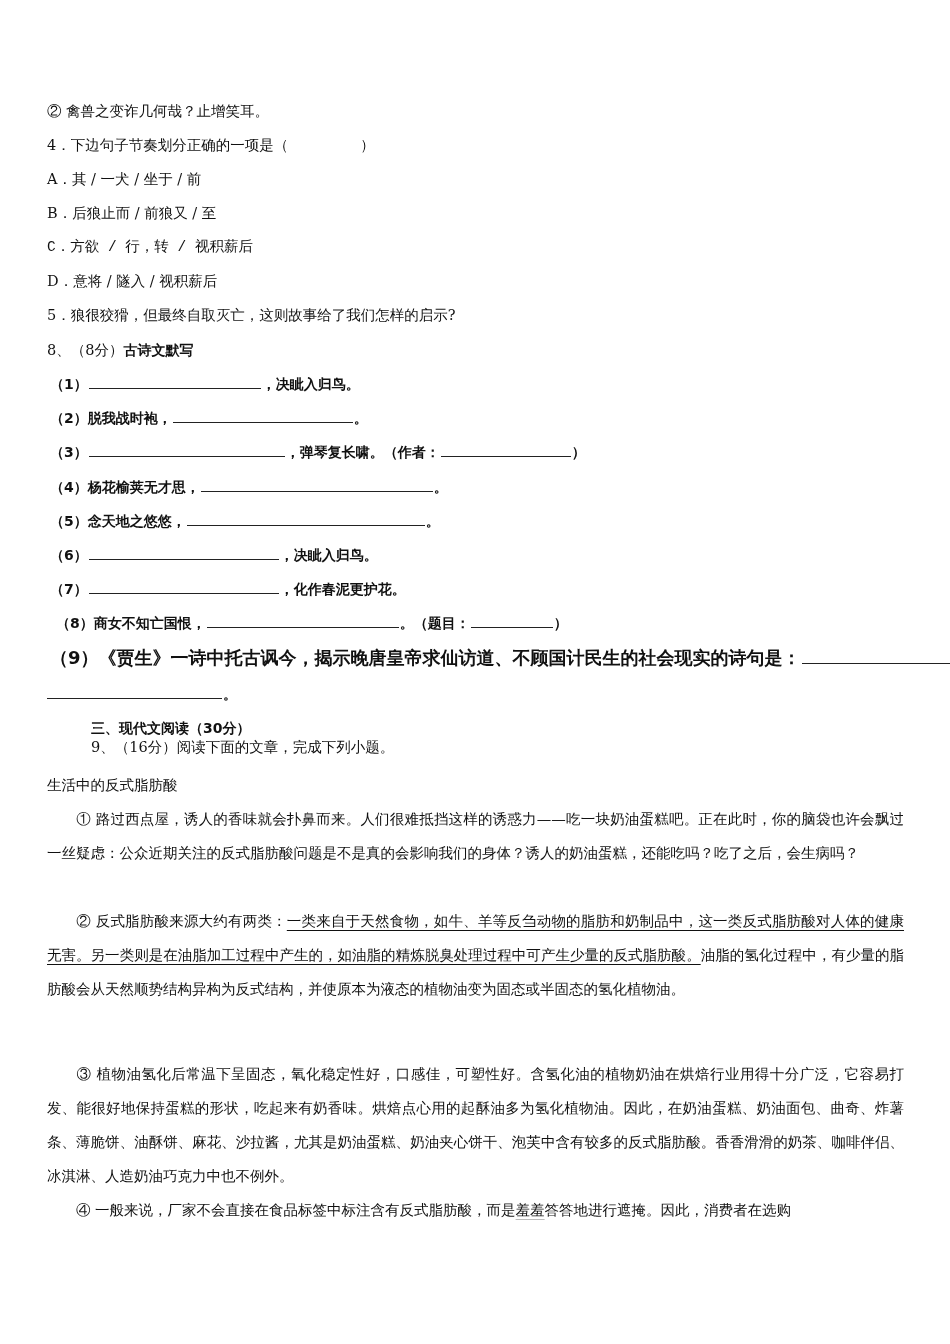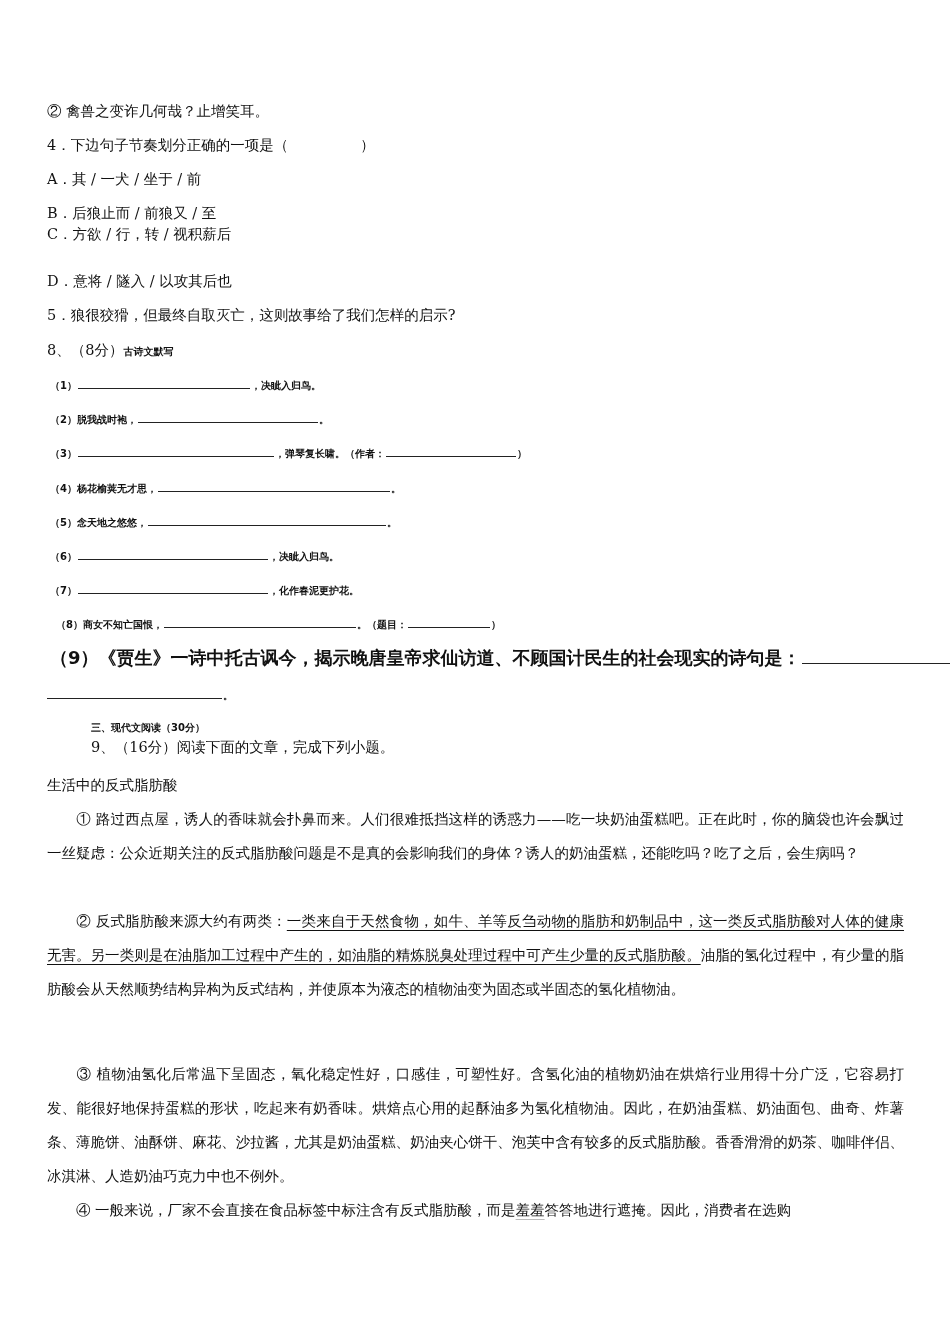--- a/index.html
+++ b/index.html
@@ -2,46 +2,46 @@
 <html><head>
 <meta charset="utf-8">
 <style>
   html, body { margin: 0; padding: 0; background: #ffffff; }
   body {
     width: 950px; height: 1344px; position: relative; overflow: hidden;
     font-family: "DejaVu Serif", "Liberation Serif", serif;
     color: #111;
   }
   .line { position: absolute; left: 47px; font-size: 14.5px; line-height: 20px; white-space: nowrap; }
-  .bold { font-weight: bold; font-family: "DejaVu Sans", "Liberation Sans", sans-serif; font-size: 10px; }
+  .bold { font-weight: bold; font-family: "DejaVu Sans", "Liberation Sans", sans-serif; font-size: 14px; }
   .blank { display: inline-block; border-bottom: 1.3px solid #222; height: 14px; vertical-align: baseline; margin: 0 1px; }
   .para { position: absolute; left: 47px; width: 857px; font-size: 14.5px; line-height: 34px; text-align: justify; text-align-last: left; }
   .para .indent { display: inline-block; width: 29px; }
   .u { text-decoration: underline; text-underline-offset: 4px; text-decoration-thickness: 1px; }
   .u-faint { text-decoration: underline; text-underline-offset: 4px; text-decoration-color: #bbb; }
 </style>
 </head>
 <body>
 
 <div class="line" style="top:101px;">② 禽兽之变诈几何哉？止增笑耳。</div>
 
 <div class="line" style="top:135px;">
   <span>4．下边句子节奏划分正确的一项是（</span><span style="display:inline-block;width:72px;"></span><span>）</span>
 </div>
 <div class="line" style="top:169px;">
   <span>A．</span><span>其 / 一犬 / 坐于 / 前</span>
 </div>
 <div class="line" style="top:203px;">
   <span>B．</span><span>后狼止而 / 前狼又 / 至</span>
 </div>
-<div class="line" style="top:224px;">
+<div class="line" style="top:237px;font-family:Liberation Mono, monospace;">
   <span>C．</span><span>方欲 / 行，转 / 视积薪后</span>
 </div>
 <div class="line" style="top:271px;">
-  <span>D．</span><span>意将 / 隧入 / 以攻其后也</span>
+  <span>D．</span><span>意将 / 隧入 / 视积薪后</span>
 </div>
 
 <div class="line" style="top:305px;">5．狼很狡猾，但最终自取灭亡，这则故事给了我们怎样的启示?</div>
 
 <div class="line" style="top:340px;">
   <span>8、（8分）</span><span class="bold">古诗文默写</span>
 </div>
 
 <div class="line bold" style="top:374px; left:50px;">
   <span>（1）</span><span class="blank" style="width:172px;"></span><span>，决眦入归鸟。</span>

